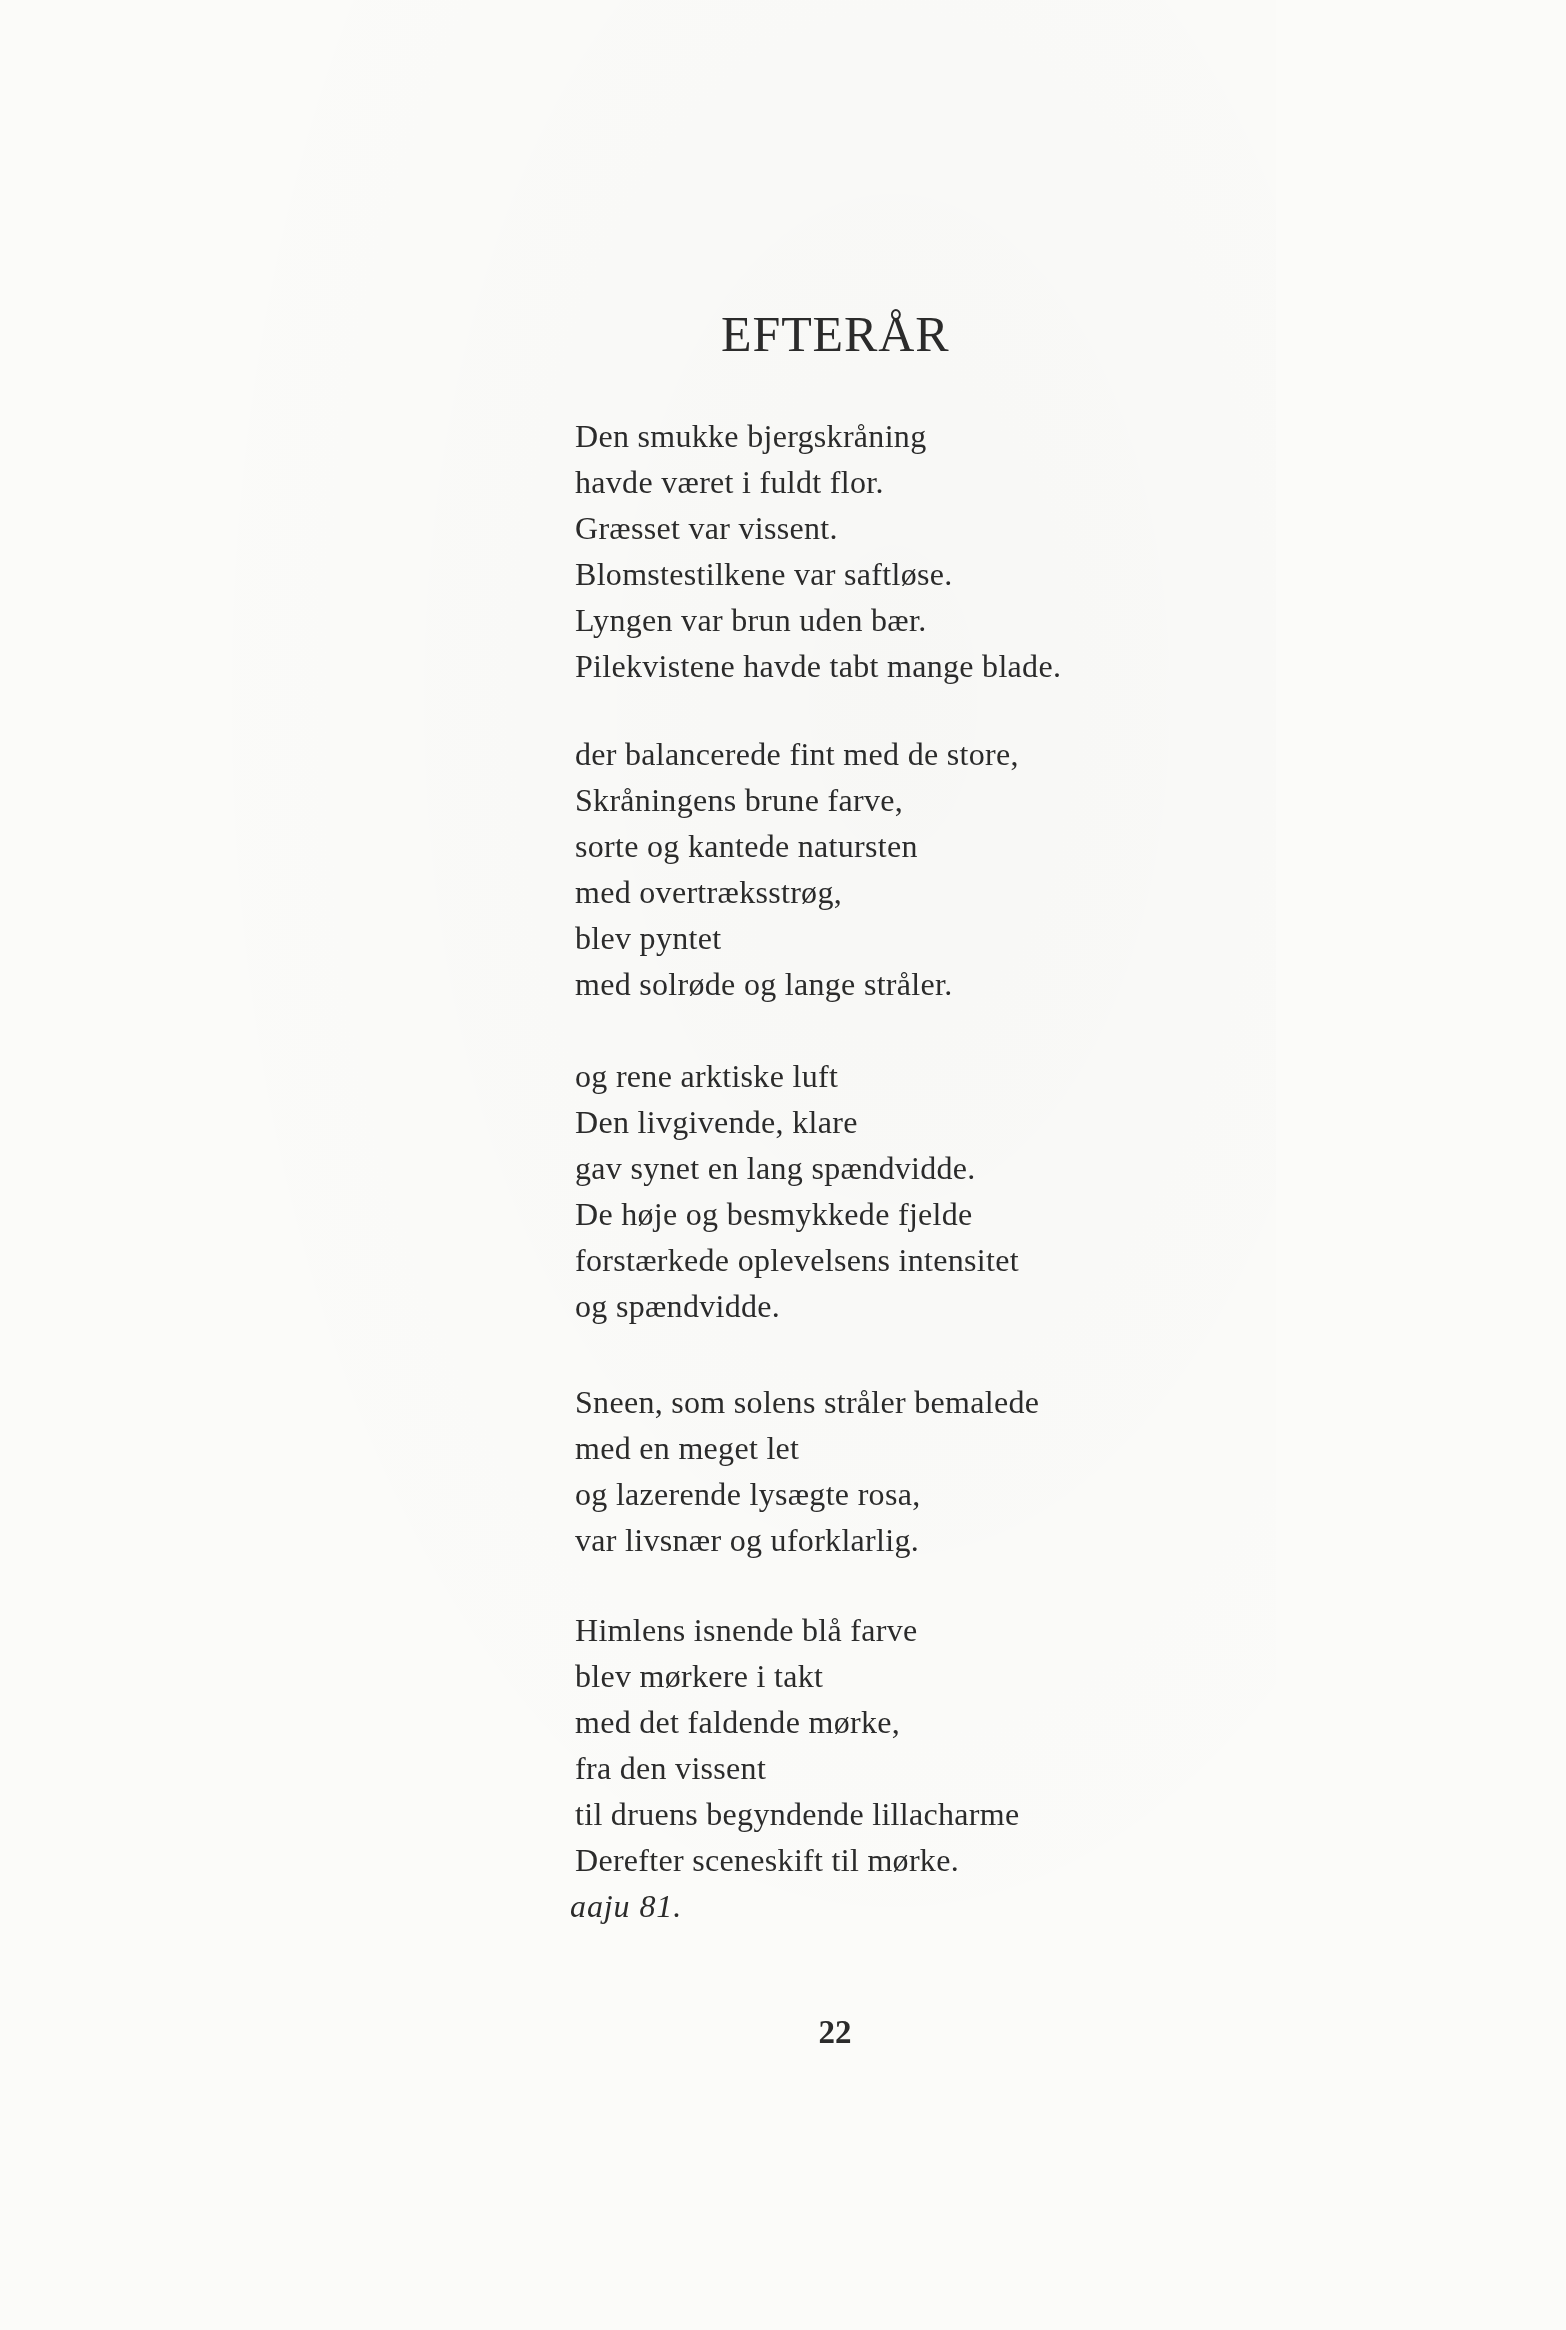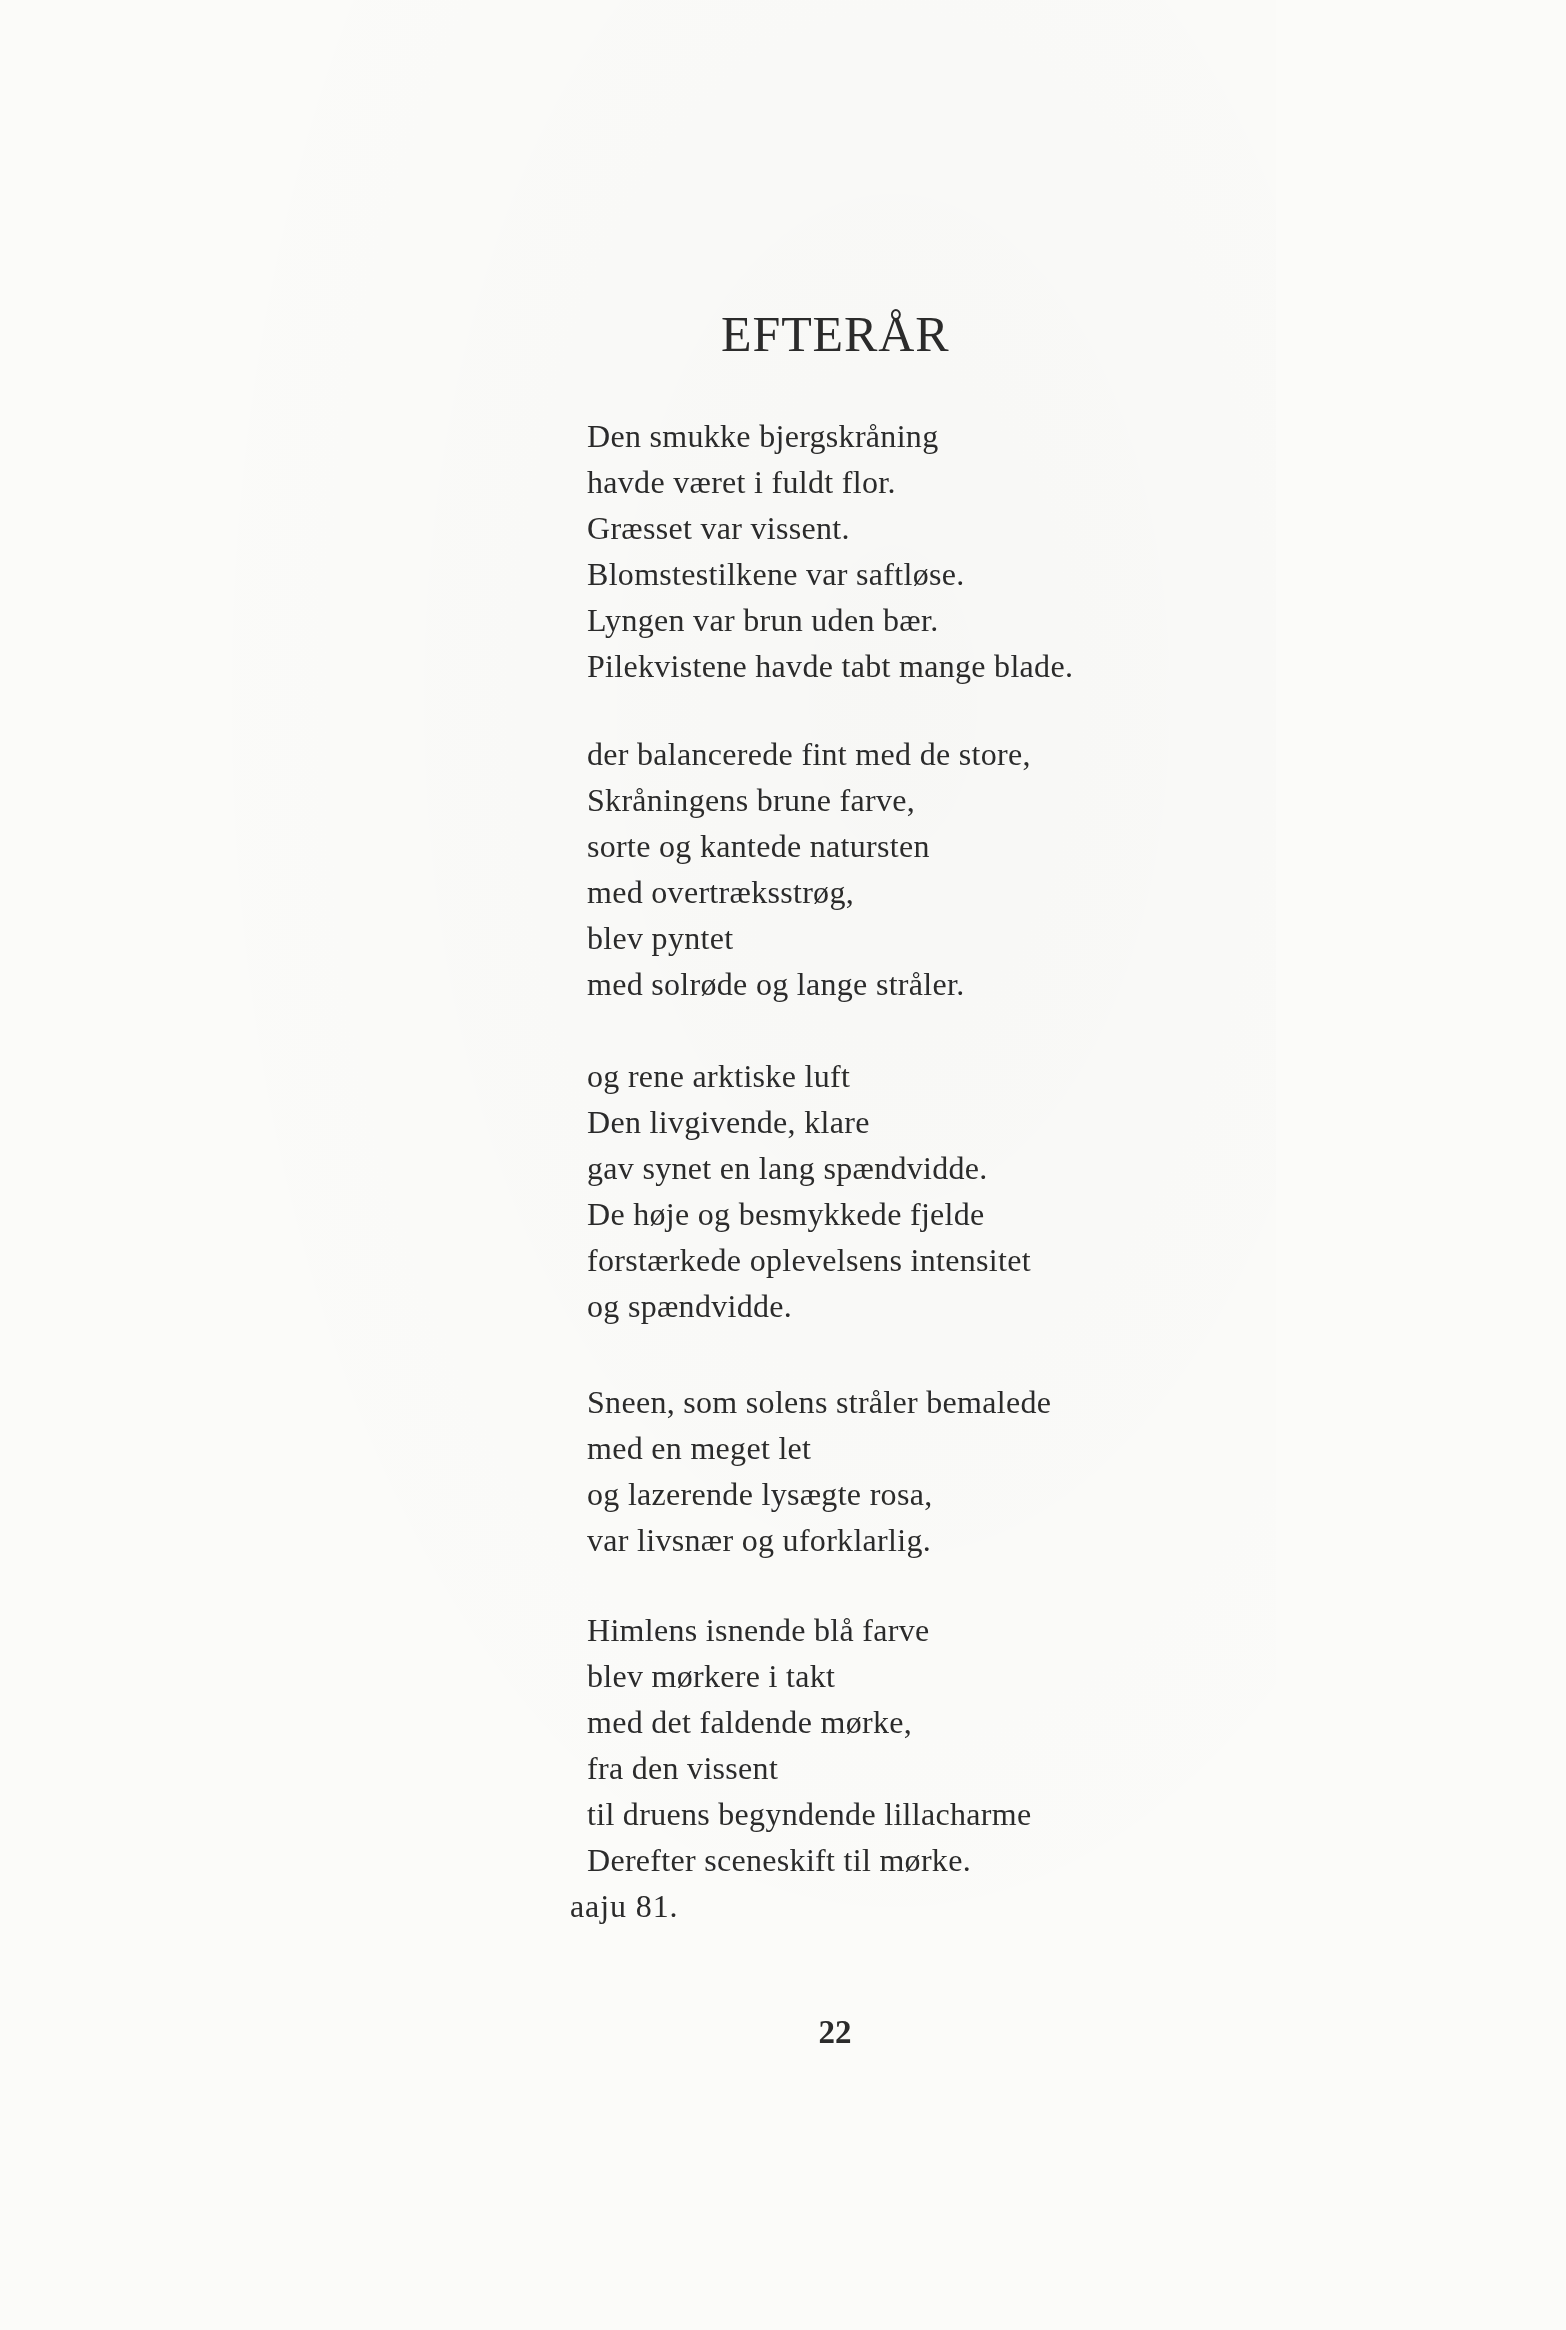--- a/index.html
+++ b/index.html
@@ -18,36 +18,36 @@
     }
     .title {
       position: absolute; left: 721px; top: 309px;
       font-size: 50px; letter-spacing: 0.9px; line-height: 1;
       font-weight: normal; margin: 0;
     }
     .poem {
       position: absolute; left: 571px; top: 413px;
       width: 777px;
     }
-    .stanza { margin: 0 0 0 16px; }
+    .stanza { margin: 0 0 0 4px; }
     .line {
       display: block;
       font-size: 32px;
       line-height: 46px;
       white-space: nowrap;
       letter-spacing: 0.3px;
     }
     .s1 { position: absolute; top: 0; }
     .s2 { position: absolute; top: 318px; }
     .s3 { position: absolute; top: 640px; }
     .s4 { position: absolute; top: 966px; }
     .s5 { position: absolute; top: 1194px; }
     .signature {
       position: absolute; left: 570px; top: 1888px;
-      font-size: 32px; letter-spacing: 0.9px;
+      font-size: 32px; font-style: italic; letter-spacing: 0.9px;
     }
     .page-number {
       position: absolute; left: 0; width: 1670px; top: 2014px;
       text-align: center; font-size: 33px; font-weight: bold;
     }
   </style>
 </head>
 <body>
 
 <div class="page">

